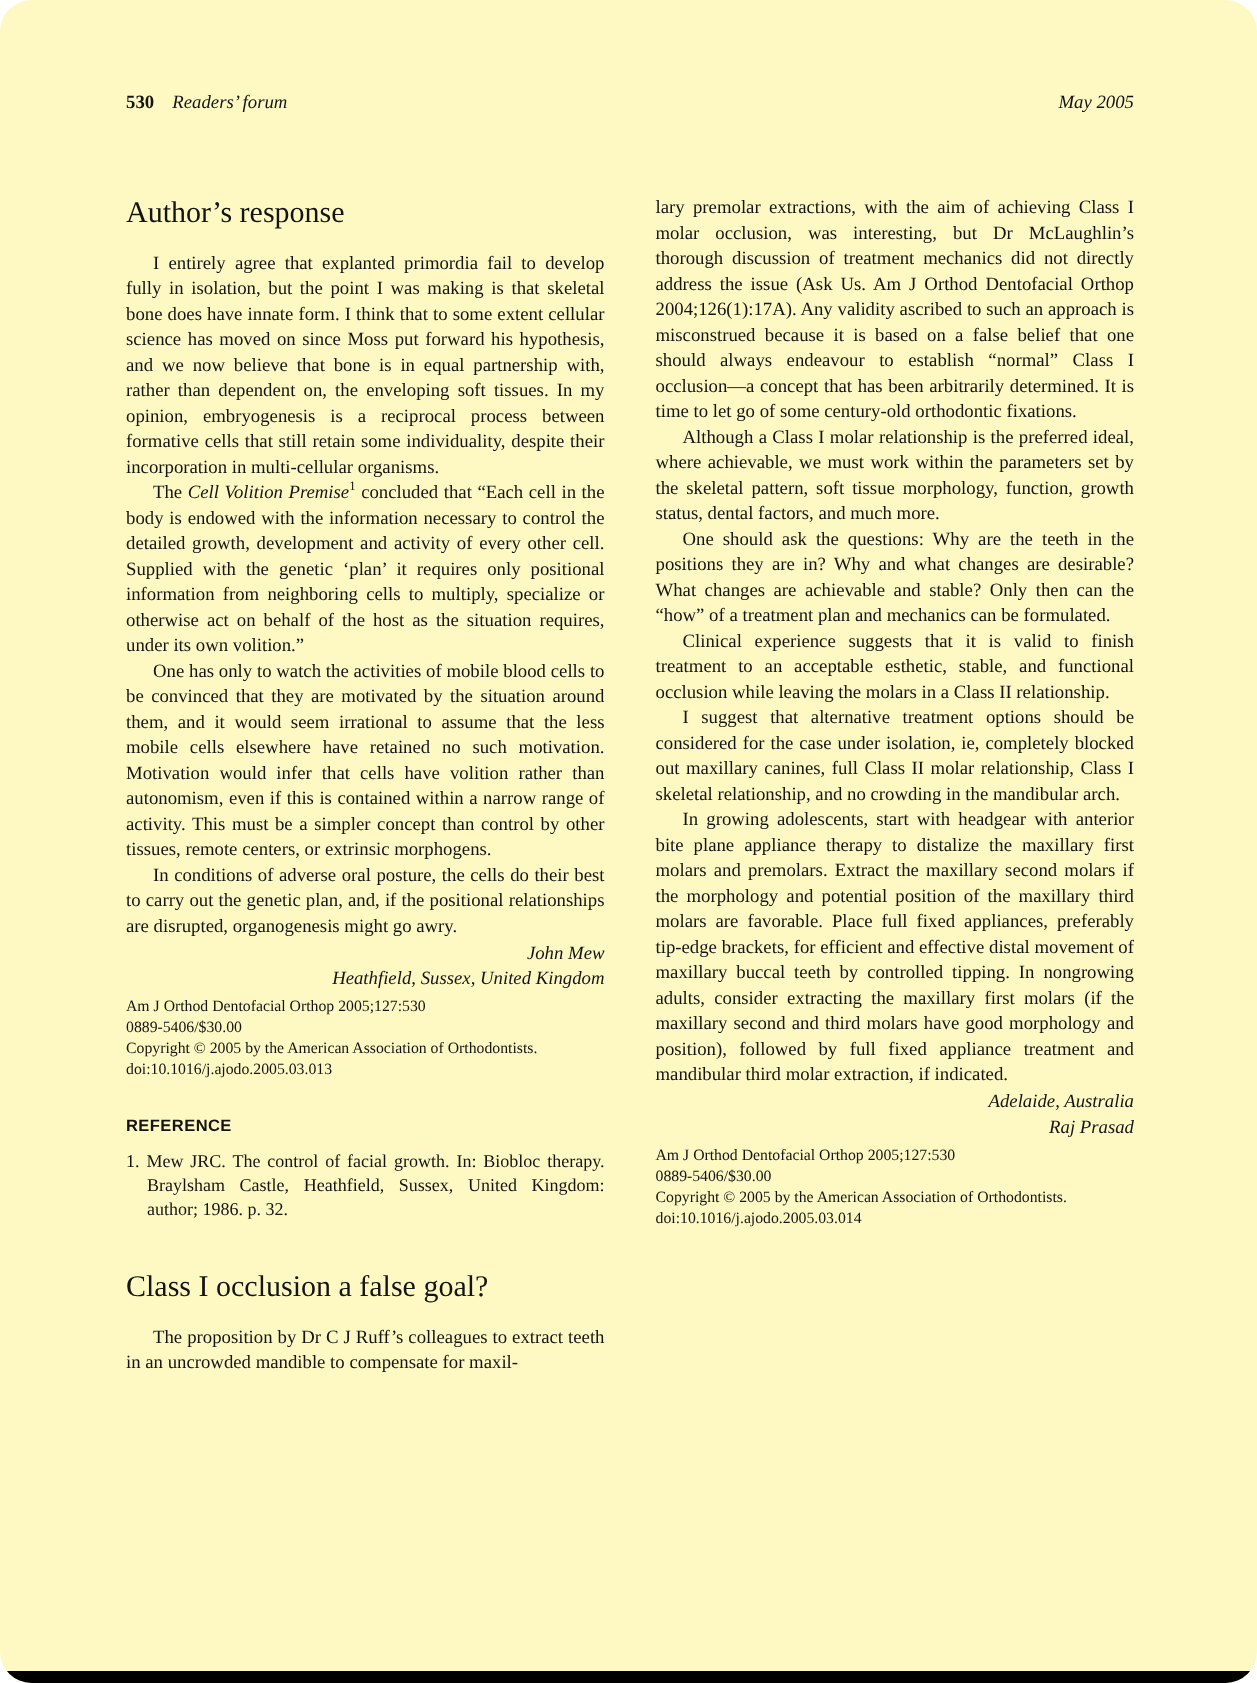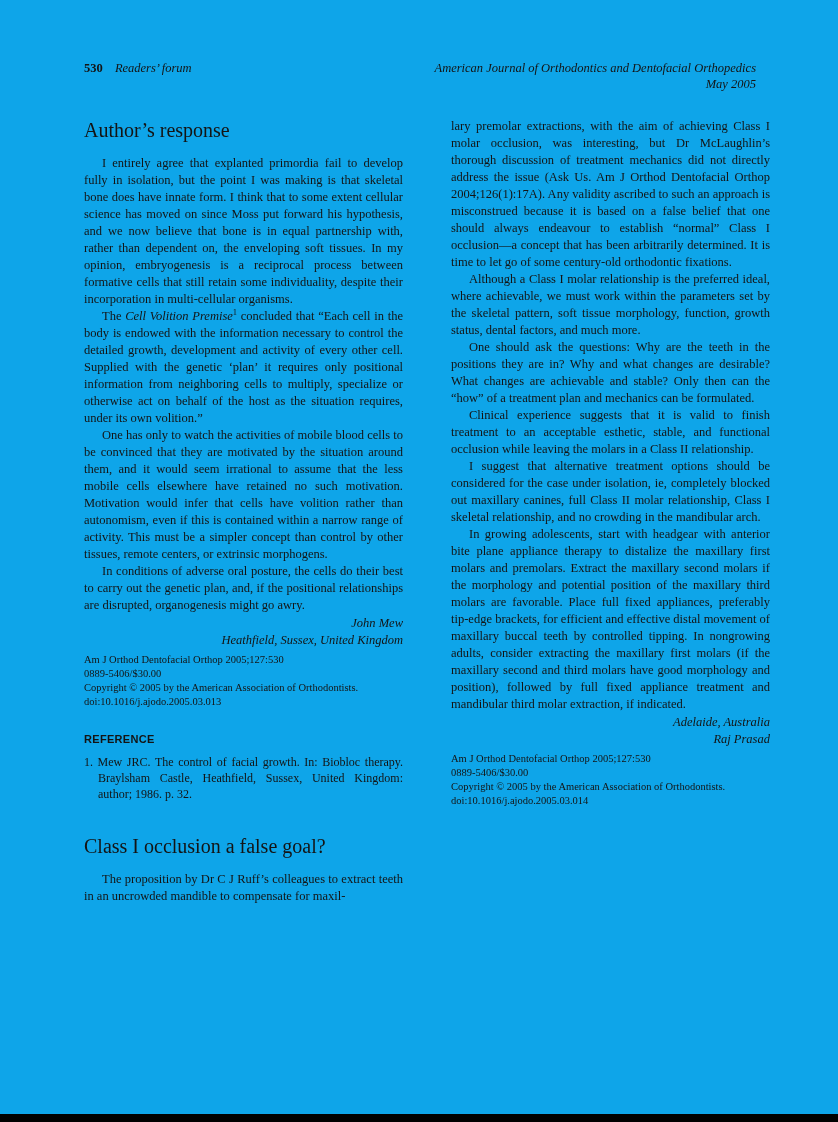--- a/index.html
+++ b/index.html
@@ -1,45 +1,46 @@
 <!DOCTYPE html>
 <html><head>
 <meta charset="utf-8">
 <style>
   * { margin: 0; padding: 0; box-sizing: border-box; }
   html, body { background: #ffffff; }
   .page {
     position: relative;
     width: 838px;
     height: 1122px;
-    background: #0ea5e9;
+    background: #fef9c3;
     font-family: "Liberation Serif", serif;
     color: #141414;
     overflow: hidden;
+    border-radius: 21px;
   }
   .page-header {
     position: absolute;
     top: 60px;
     left: 84px;
     right: 82px;
     display: flex;
     justify-content: space-between;
     align-items: flex-start;
     font-size: 12.5px;
     line-height: 16px;
   }
   .header-left { font-style: italic; white-space: nowrap; }
   .page-number { font-style: normal; font-weight: bold; margin-right: 9px; }
   .header-right { text-align: right; font-style: italic; }
   .columns {
     position: absolute;
-    top: 118px;
+    top: 130px;
     left: 84px;
     display: flex;
-    gap: 48px;
+    gap: 34px;
   }
   .col { width: 319px; }
   .article-title {
     font-size: 20px;
     font-weight: normal;
     line-height: 24px;
     margin-bottom: 13px;
   }
   .title-2 { margin-top: 32px; }
   p.body {
@@ -90,21 +91,20 @@
 <body>
 
 <div class="page">
 
   <header class="page-header">
     <div class="header-left">
       <span class="page-number">530</span>
       <span>Readers’ forum</span>
     </div>
     <div class="header-right">
-      <div>American Journal of Orthodontics and Dentofacial Orthopedics</div>
       <div>May 2005</div>
     </div>
   </header>
 
   <div class="columns">
 
     <div class="col">
       <h1 class="article-title">Author’s response</h1>
 
       <p class="body indent">I entirely agree that explanted primordia fail to develop fully in isolation, but the point I was making is that skeletal bone does have innate form. I think that to some extent cellular science has moved on since Moss put forward his hypothesis, and we now believe that bone is in equal partnership with, rather than dependent on, the enveloping soft tissues. In my opinion, embryogenesis is a reciprocal process between formative cells that still retain some individuality, despite their incorporation in multi-cellular organisms.</p>

